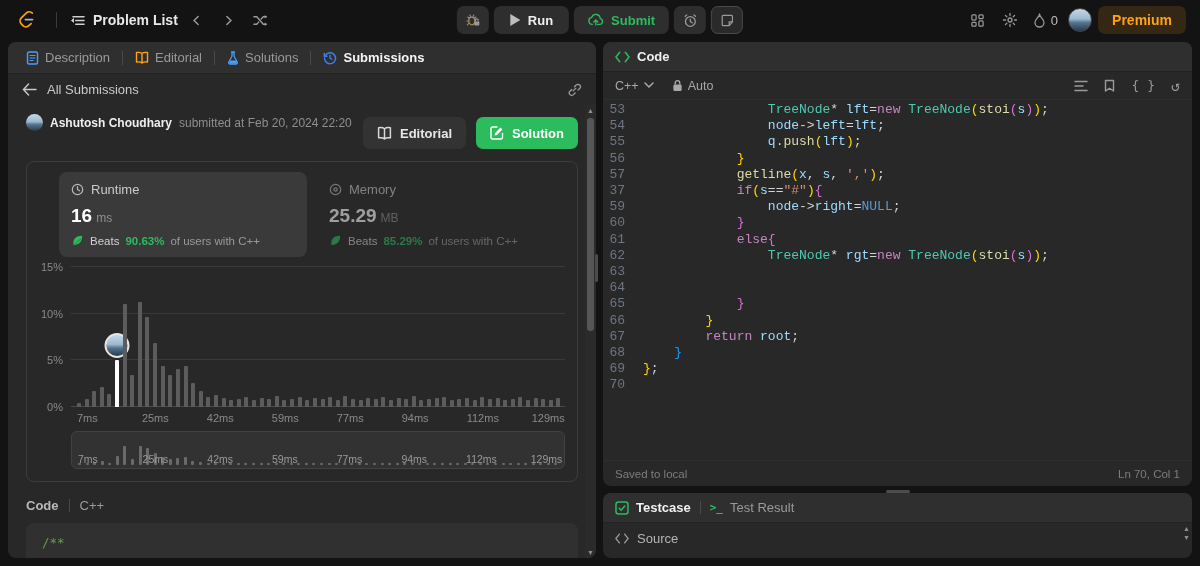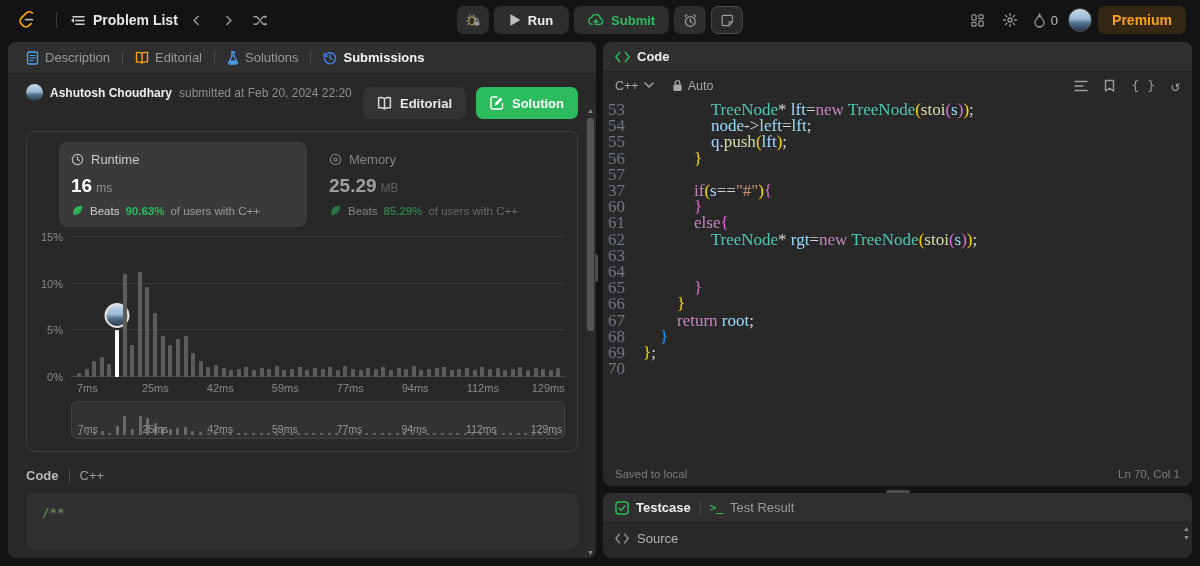--- a/index.html
+++ b/index.html
@@ -87,21 +87,21 @@
   .sb-thumb { position:absolute; left:2px; width:7px; border-radius:3px; background:#565656; cursor:grab; }
 
   
   .editor-panel { height:444px; flex:none; display:flex; flex-direction:column; }
   .ep-head { height:30px; background:#2f2f2f; display:flex; align-items:center; gap:7px; padding:0 12px; flex:none; font-weight:700; font-size:13px; color:#f0f0f0; border-bottom:1px solid #222; }
   .ep-toolbar { height:28px; display:flex; align-items:center; gap:8px; padding:0 12px; flex:none; color:#a8a8a8; font-size:12.5px; border-bottom:1px solid #2e2e2e; }
   .ep-toolbar .grow { flex:1; }
   .tool-ic { color:#9a9a9a; display:flex; align-items:center; cursor:pointer; font-size:13px; font-family:"DejaVu Sans Mono", monospace; }
   .lang-select { display:flex; align-items:center; gap:5px; cursor:pointer; }
   .auto-mode { display:flex; align-items:center; gap:5px; margin-left:10px; cursor:pointer; }
-  .editor-body { flex:1; background:#282828; overflow:hidden; padding-top:2px; font-family:Liberation Serif, serif; font-size:17px; line-height:16.2px; }
+  .editor-body { flex:1; background:#282828; overflow:hidden; padding-top:2px; font-family:Liberation Mono, monospace; font-size:13px; line-height:16.2px; }
   .code-line { display:flex; white-space:pre; }
   .ln-num { width:40px; flex:none; text-align:right; padding-right:18px; color:#6e7681; user-select:none; }
   .tk-pln{color:#d4d4d4} .tk-typ{color:#4ec9b0} .tk-kw{color:#c586c0} .tk-var{color:#9cdcfe}
   .tk-fn{color:#dcdcaa} .tk-str{color:#ce9178} .tk-cst{color:#569cd6}
   .tk-br0{color:#ffd700} .tk-br1{color:#da70d6} .tk-br2{color:#179fff}
   .ep-status { height:26px; flex:none; display:flex; align-items:center; justify-content:space-between; padding:0 12px; color:#7d7d7d; font-size:11.5px; border-top:1px solid #2e2e2e; }
   .h-resizer { position:absolute; left:50%; top:448px; transform:translateX(-50%); width:24px; height:3px; background:#4c4c4c; border-radius:2px; cursor:row-resize; z-index:5; }
 
   .testcase-panel { flex:1; display:flex; flex-direction:column; }
   .tc-head { height:30px; background:#2f2f2f; display:flex; align-items:center; gap:9px; padding:0 12px; flex:none; font-size:13px; border-bottom:1px solid #222; }
@@ -243,20 +243,30 @@
         <div class="tab-sep"></div>
         <div class="tab active">
           <svg width="14" height="14" viewBox="0 0 14 14">
               <path d="M2.2 4.5A5.5 5.5 0 1 1 1.5 7M1.3 2.5v2.8h2.8" stroke="#3f7ce8" stroke-width="1.5" fill="none" stroke-linecap="round"></path>
               <path d="M7 4.3V7l1.8 1.3" stroke="#3f7ce8" stroke-width="1.4" fill="none" stroke-linecap="round"></path>
             </svg>
           <span>Submissions</span>
         </div>
       </div>
 
+      <div class="subheader">
+        <svg width="15" height="13" viewBox="0 0 16 14">
+            <path d="M7 1 1.5 7 7 13M1.8 7H15" stroke="#c9c9c9" stroke-width="1.5" fill="none" stroke-linecap="round"></path>
+          </svg>
+        <span>All Submissions</span>
+        <div class="grow"></div>
+        <svg width="15" height="15" viewBox="0 0 16 16">
+            <path d="M6.5 9.5 9.5 6.5M5 8 3.2 9.8a2.6 2.6 0 0 0 3.7 3.7L8.7 11.7M8 5l1.8-1.8a2.6 2.6 0 0 1 3.7 3.7L11.7 8.7" stroke="#9a9a9a" stroke-width="1.4" fill="none" stroke-linecap="round"></path>
+          </svg>
+      </div>
 
       <div class="content">
         <div class="result-row">
           <div class="result-meta">
             <div class="byline">
               <div class="mini-avatar"></div>
               <b>Ashutosh Choudhary</b>
               <span>submitted at Feb 20, 2024 22:20</span>
             </div>
           </div>
@@ -551,22 +561,23 @@
           <div class="tool-ic" style="font-size:15px;">
             <span>↺</span>
           </div>
         </div>
         <div class="editor-body">
           <div>
               <div class="code-line"><span class="ln-num">53</span><span><span class="tk-pln">                </span><span class="tk-typ">TreeNode</span><span class="tk-pln">* </span><span class="tk-var">lft</span><span class="tk-pln">=</span><span class="tk-kw">new</span><span class="tk-pln"> </span><span class="tk-typ">TreeNode</span><span class="tk-br0">(</span><span class="tk-fn">stoi</span><span class="tk-br1">(</span><span class="tk-var">s</span><span class="tk-br1">)</span><span class="tk-br0">)</span><span class="tk-pln">;</span></span></div>
               <div class="code-line"><span class="ln-num">54</span><span><span class="tk-pln">                </span><span class="tk-var">node</span><span class="tk-pln">-&gt;</span><span class="tk-var">left</span><span class="tk-pln">=</span><span class="tk-var">lft</span><span class="tk-pln">;</span></span></div>
               <div class="code-line"><span class="ln-num">55</span><span><span class="tk-pln">                </span><span class="tk-var">q</span><span class="tk-pln">.</span><span class="tk-fn">push</span><span class="tk-br0">(</span><span class="tk-var">lft</span><span class="tk-br0">)</span><span class="tk-pln">;</span></span></div>
               <div class="code-line"><span class="ln-num">56</span><span><span class="tk-pln">            </span><span class="tk-br0">}</span></span></div>
-              <div class="code-line"><span class="ln-num">57</span></div>
+              <div class="code-line"><span class="ln-num">57</span><span><span class="tk-pln">            </span><span class="tk-fn">getline</span><span class="tk-br0">(</span><span class="tk-var">x</span><span class="tk-pln">, </span><span class="tk-var">s</span><span class="tk-pln">, </span><span class="tk-str">','</span><span class="tk-br0">)</span><span class="tk-pln">;</span></span></div>
               <div class="code-line"><span class="ln-num">37</span><span><span class="tk-pln">            </span><span class="tk-kw">if</span><span class="tk-br0">(</span><span class="tk-var">s</span><span class="tk-pln">==</span><span class="tk-str">"#"</span><span class="tk-br0">)</span><span class="tk-br1">{</span></span></div>
+              <div class="code-line"><span class="ln-num">59</span><span><span class="tk-pln">                </span><span class="tk-var">node</span><span class="tk-pln">-&gt;</span><span class="tk-var">right</span><span class="tk-pln">=</span><span class="tk-cst">NULL</span><span class="tk-pln">;</span></span></div>
               <div class="code-line"><span class="ln-num">60</span><span><span class="tk-pln">            </span><span class="tk-br1">}</span></span></div>
               <div class="code-line"><span class="ln-num">61</span><span><span class="tk-pln">            </span><span class="tk-kw">else</span><span class="tk-br1">{</span></span></div>
               <div class="code-line"><span class="ln-num">62</span><span><span class="tk-pln">                </span><span class="tk-typ">TreeNode</span><span class="tk-pln">* </span><span class="tk-var">rgt</span><span class="tk-pln">=</span><span class="tk-kw">new</span><span class="tk-pln"> </span><span class="tk-typ">TreeNode</span><span class="tk-br0">(</span><span class="tk-fn">stoi</span><span class="tk-br1">(</span><span class="tk-var">s</span><span class="tk-br1">)</span><span class="tk-br0">)</span><span class="tk-pln">;</span></span></div>
               <div class="code-line"><span class="ln-num">63</span></div>
               <div class="code-line"><span class="ln-num">64</span></div>
               <div class="code-line"><span class="ln-num">65</span><span><span class="tk-pln">            </span><span class="tk-br1">}</span></span></div>
               <div class="code-line"><span class="ln-num">66</span><span><span class="tk-pln">        </span><span class="tk-br0">}</span></span></div>
               <div class="code-line"><span class="ln-num">67</span><span><span class="tk-pln">        </span><span class="tk-kw">return</span><span class="tk-pln"> </span><span class="tk-var">root</span><span class="tk-pln">;</span></span></div>
               <div class="code-line"><span class="ln-num">68</span><span><span class="tk-pln">    </span><span class="tk-br2">}</span></span></div>
               <div class="code-line"><span class="ln-num">69</span><span><span class="tk-br0">}</span><span class="tk-pln">;</span></span></div>

